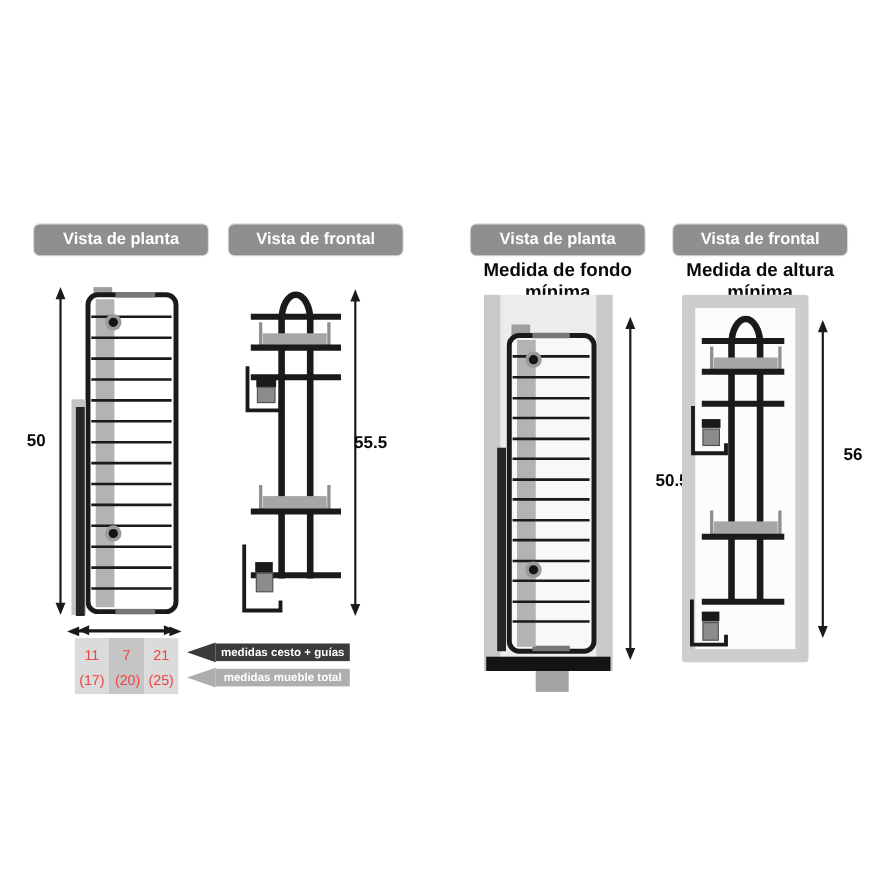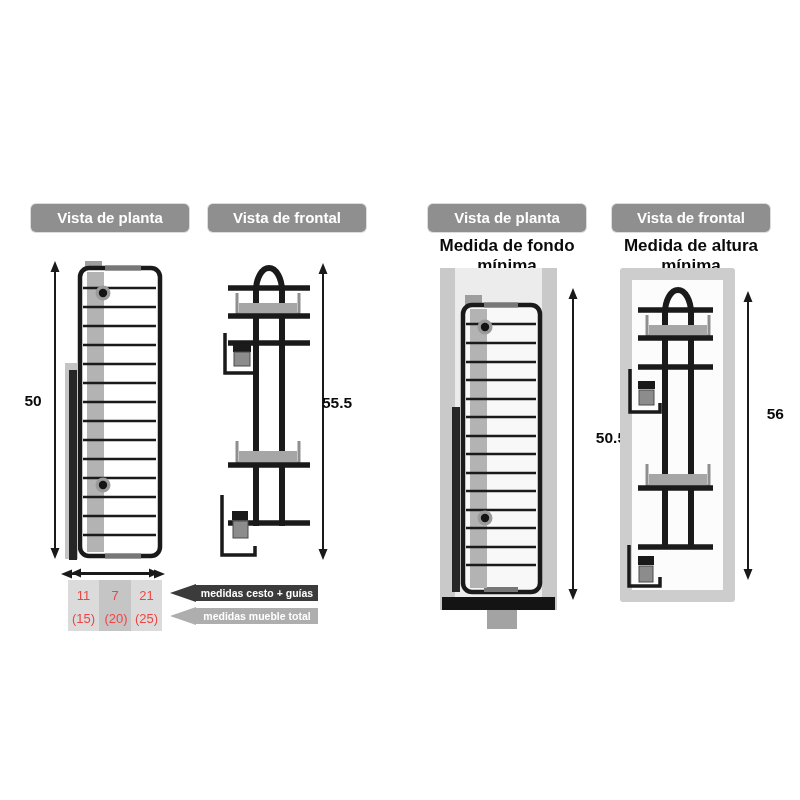--- a/index.html
+++ b/index.html
@@ -194,21 +194,21 @@
     <polygon points="109,8 98,3.5 98,12.5" fill="#1a1a1a"></polygon>
   </svg>
 
   <div class="col-bg" style="left:68px;width:31px;background:#dbdbdb"></div>
   <div class="col-bg" style="left:99px;width:32px;background:#c5c5c5"></div>
   <div class="col-bg" style="left:131px;width:31px;background:#dbdbdb"></div>
 
   <div class="cell" style="left:68px;top:585px">11</div>
   <div class="cell" style="left:99px;top:585px;width:32px">7</div>
   <div class="cell" style="left:131px;top:585px">21</div>
-  <div class="cell" style="left:68px;top:608px">(15)</div>
+  <div class="cell" style="left:68px;top:608px">(17)</div>
   <div class="cell" style="left:100px;top:608px;width:32px">(20)</div>
   <div class="cell" style="left:131px;top:608px">(25)</div>
 
   <div class="legend-arrow legend-gray" style="left:170px;top:606px">
     <div class="head"></div>
     <div class="bar">medidas mueble total</div>
   </div>
   <div class="legend-arrow legend-dark" style="left:170px;top:583px">
     <div class="head"></div>
     <div class="bar">medidas cesto + guías</div>

